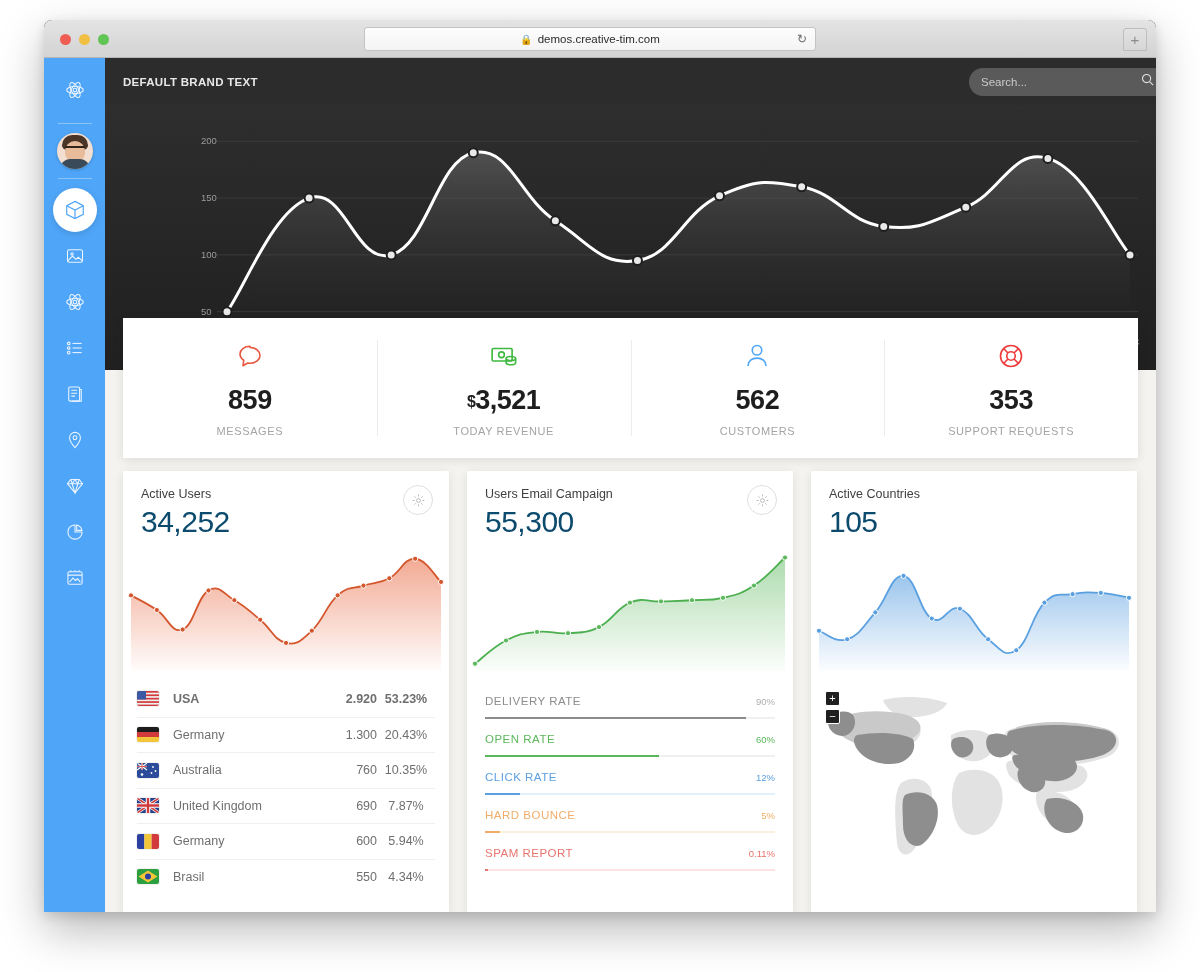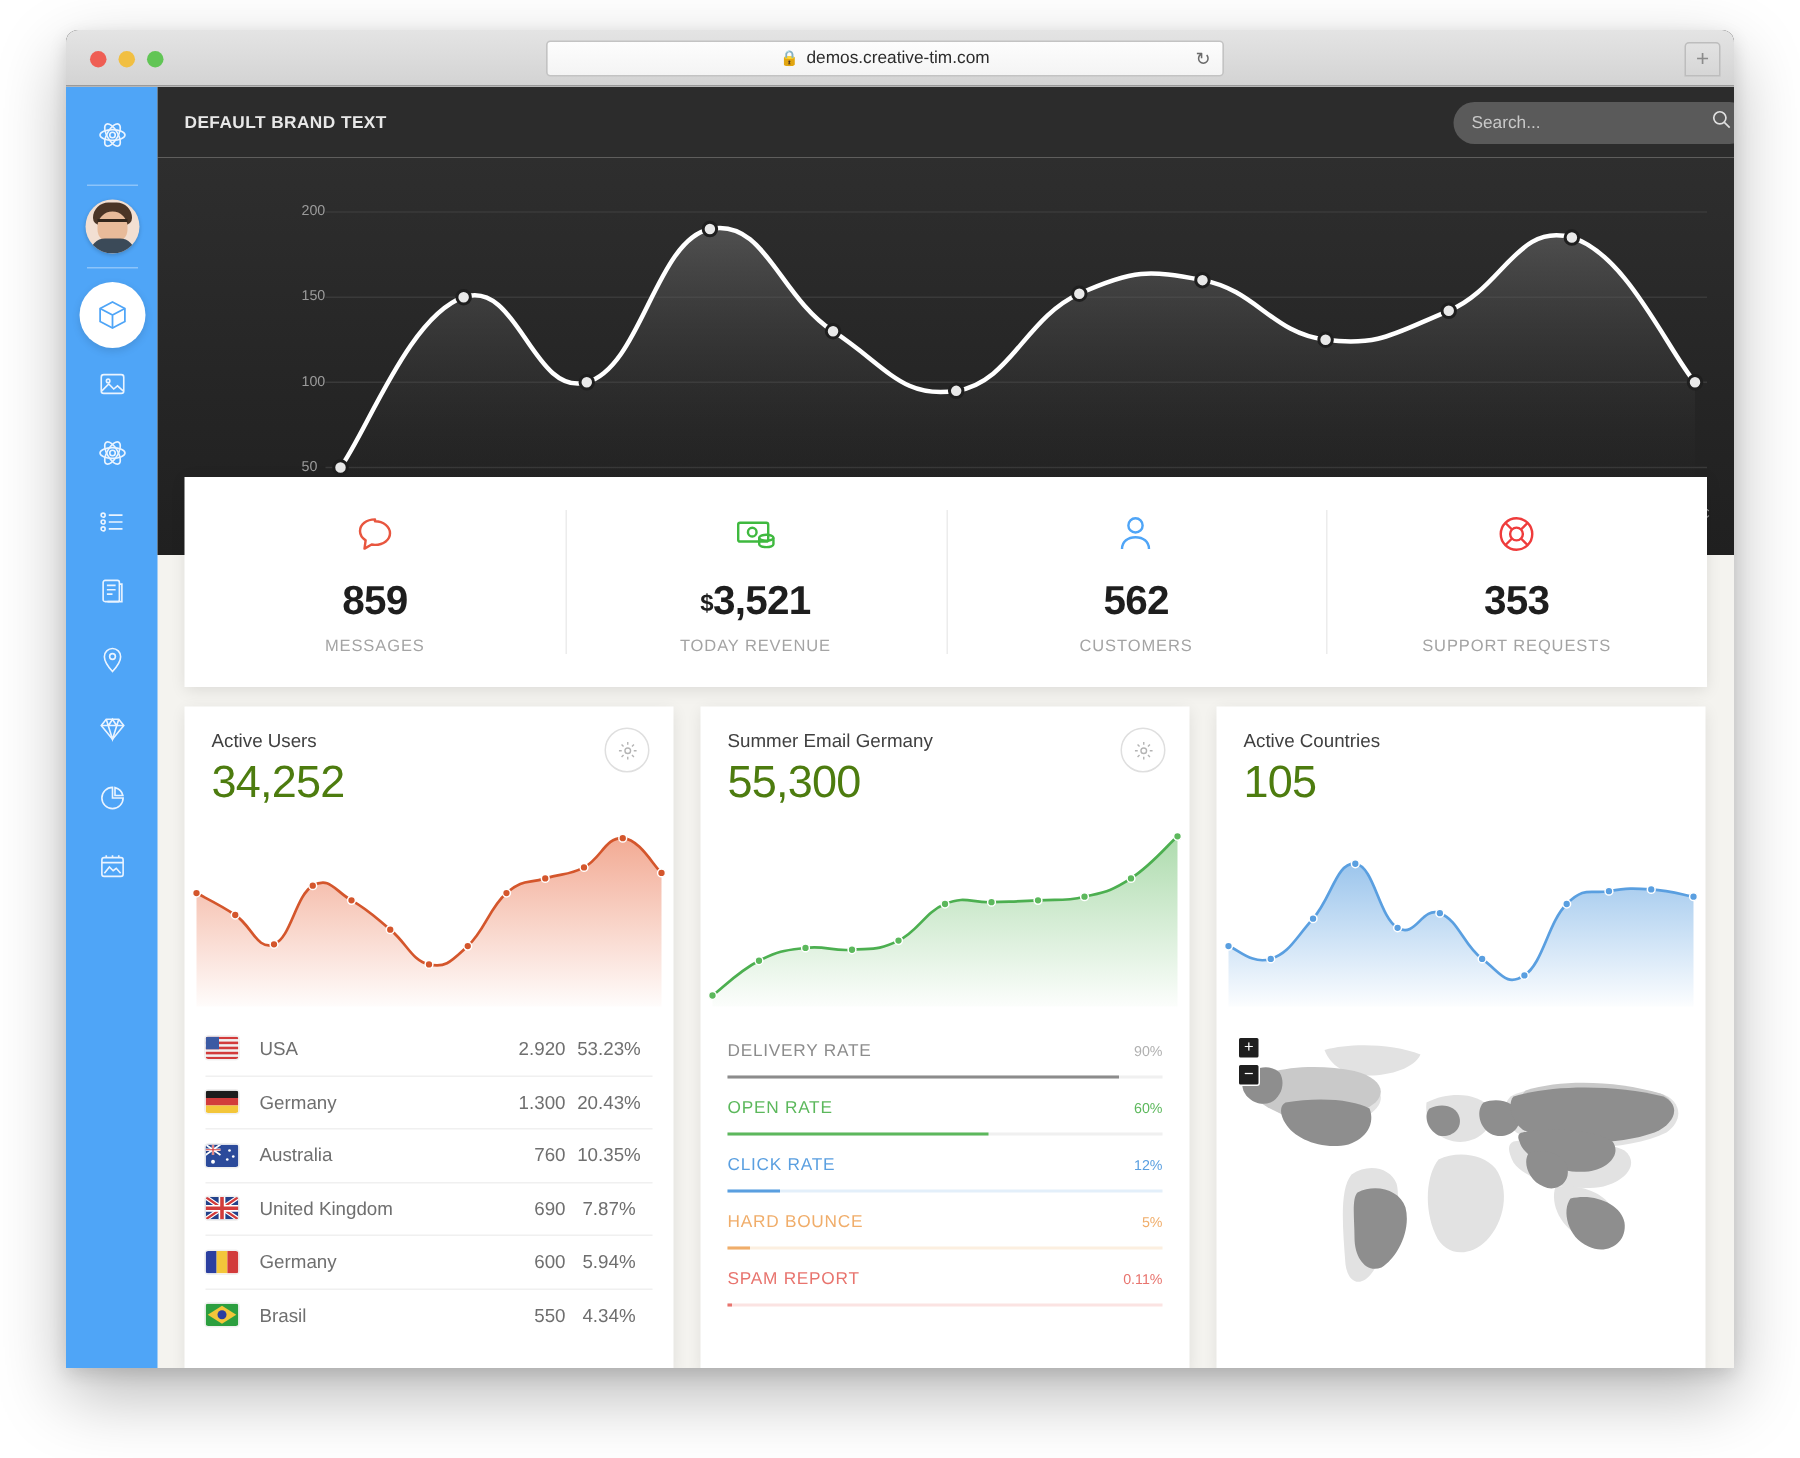--- a/index.html
+++ b/index.html
@@ -163,37 +163,37 @@
   }
   .card {
     width: 326px; background: #fff;
     box-shadow: 0 2px 10px rgba(0,0,0,.09);
     position: relative;
     overflow: hidden;
     height: 445px;
   }
   .card-head { padding: 16px 18px 0 18px; position: relative; }
   .card-title { font-size: 12.5px; color: #404040; }
-  .card-number { font-size: 30px; color: #4d7c0f; font-weight: 300; margin-top: 4px; letter-spacing: -.5px; }
+  .card-number { font-size: 30px; color: #0c4a6e; font-weight: 300; margin-top: 4px; letter-spacing: -.5px; }
   .card-gear {
     position: absolute; right: 16px; top: 14px;
     width: 30px; height: 30px; border-radius: 50%;
     border: 1px solid #dfdfdf;
     display: flex; align-items: center; justify-content: center;
     color: #b4b4b4;
   }
   .spark { display: block; width: 100%; }
 
   
   .country-table { padding: 0 14px; }
   .country-row {
     display: flex; align-items: center; height: 35.5px;
     border-top: 1px solid #f0f0f0; font-size: 12.5px; color: #6f6f6f;
   }
-  .country-row:first-child { border-top: none; }
+  .country-row:first-child { border-top: none; font-weight: bold; }
   .flag { width: 22px; height: 15px; margin-right: 14px; border-radius: 2px; overflow: hidden; position: relative; flex: none; box-shadow: 0 0 0 1px rgba(0,0,0,.06); }
   .c-name { flex: 1; }
   .c-val { width: 56px; text-align: right; }
   .c-pct { width: 58px; text-align: center; }
 
   
   .prog-list { padding: 14px 18px 0 18px; }
   .prog { margin-bottom: 3px; }
   .prog-head { display: flex; align-items: flex-end; }
   .prog-label { font-size: 11.5px; letter-spacing: .5px; flex: 1; }
@@ -577,21 +577,21 @@
               </span>
               <span class="c-name">Brasil</span>
               <span class="c-val">550</span>
               <span class="c-pct">4.34%</span>
             </div>
           </div>
         </div>
 
         <div class="card">
           <div class="card-head">
-            <div class="card-title">Summer Email Germany</div>
+            <div class="card-title">Users Email Campaign</div>
             <div class="card-number">55,300</div>
             <div class="card-gear">
               <svg width="15" height="15" viewBox="0 0 24 24" fill="none" stroke="currentColor" stroke-width="1.5">
                 <circle cx="12" cy="12" r="3"></circle>
                 <path d="M12 2.6v3M12 18.4v3M21.4 12h-3M5.6 12h-3M18.6 5.4l-2.1 2.1M7.5 16.5l-2.1 2.1M18.6 18.6l-2.1-2.1M7.5 7.5 5.4 5.4"></path>
               </svg>
             </div>
           </div>
           <svg class="spark" height="142" viewBox="0 0 326 142" preserveAspectRatio="none">
             <defs>

